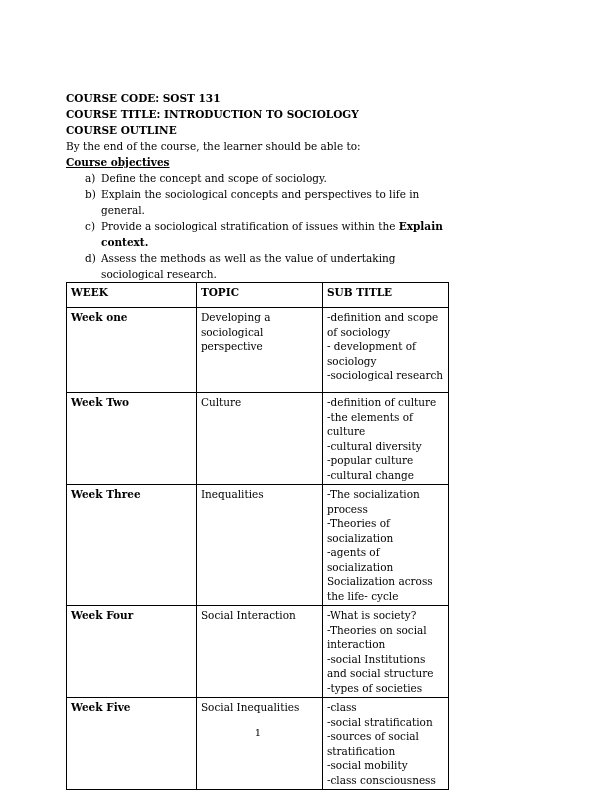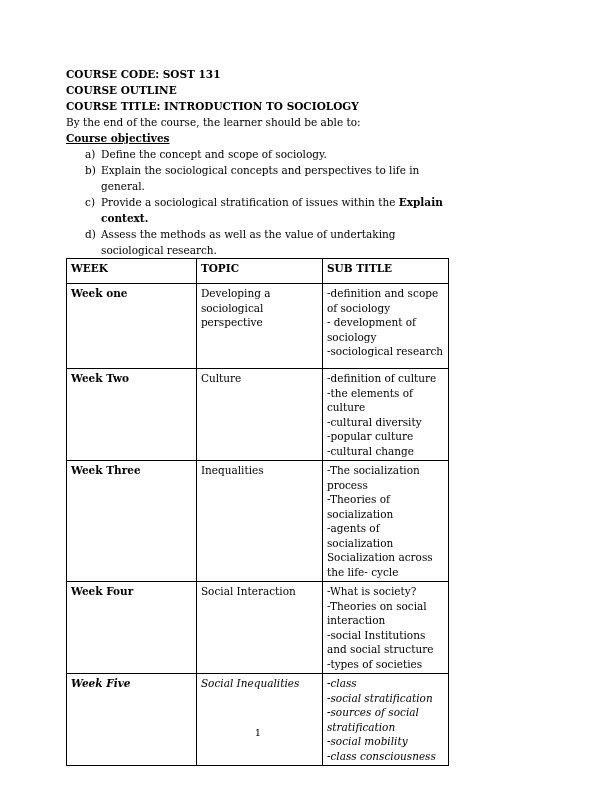--- a/index.html
+++ b/index.html
@@ -7,21 +7,21 @@
     width: 612px;
     height: 792px;
     background: #ffffff;
     color: #000000;
     font-family: "DejaVu Serif", "Liberation Serif", serif;
   }
   .page {
     position: relative;
     width: 516px;
     height: 792px;
-    padding: 66px 67px 0 66px;
+    padding: 90px 67px 0 66px;
     box-sizing: border-box;
     background: #ffffff;
     overflow: hidden;
   }
   .line {
     font-size: 10.5px;
     line-height: 16px;
   }
   .bold { font-weight: bold; }
   .underline { text-decoration: underline; }
@@ -58,39 +58,39 @@
   }
   .col-week { width: 34%; }
   .col-topic { width: 33%; }
   .col-sub { width: 33%; }
   td.week-cell { font-weight: bold; }
   td.subtopic-cell { white-space: pre-line; }
   tr.r1 { height: 85px; }
   tr.r2 { height: 72px; }
   tr.r3 { height: 90px; }
   tr.r4 { height: 79px; }
-  tr.r5 { height: 88px; font-style: italic; }
+  tr.r5 { height: 88px; }
   tr.r6 { height: 44px; }
   .page-number {
     position: absolute;
     bottom: 54px;
     left: 0;
     right: 0;
     text-align: center;
     font-size: 10px;
   }
 </style>
 </head>
 <body>
 
 <div class="page">
 
   <div class="line bold">COURSE CODE: SOST 131</div>
+  <div class="line bold">COURSE TITLE: INTRODUCTION TO SOCIOLOGY</div>
   <div class="line bold">COURSE OUTLINE</div>
-  <div class="line bold">COURSE TITLE: INTRODUCTION TO SOCIOLOGY</div>
   <div class="line">By the end of the course, the learner should be able to:</div>
   <div class="line bold underline">Course objectives</div>
 
   <div class="objectives-list">
     <div class="obj-item">
       <span class="obj-label">a)</span>
       <span class="obj-text">Define the concept and scope of sociology.</span>
     </div>
     <div class="obj-item">
       <span class="obj-label">b)</span>

